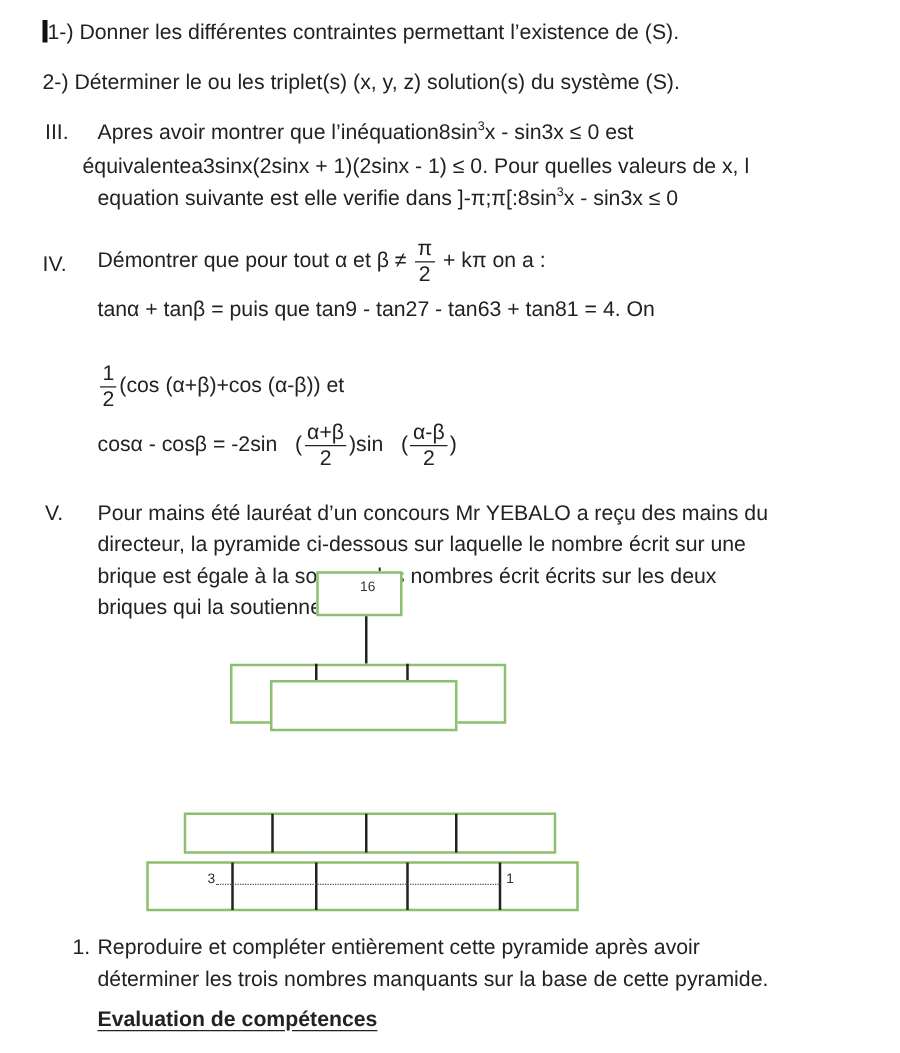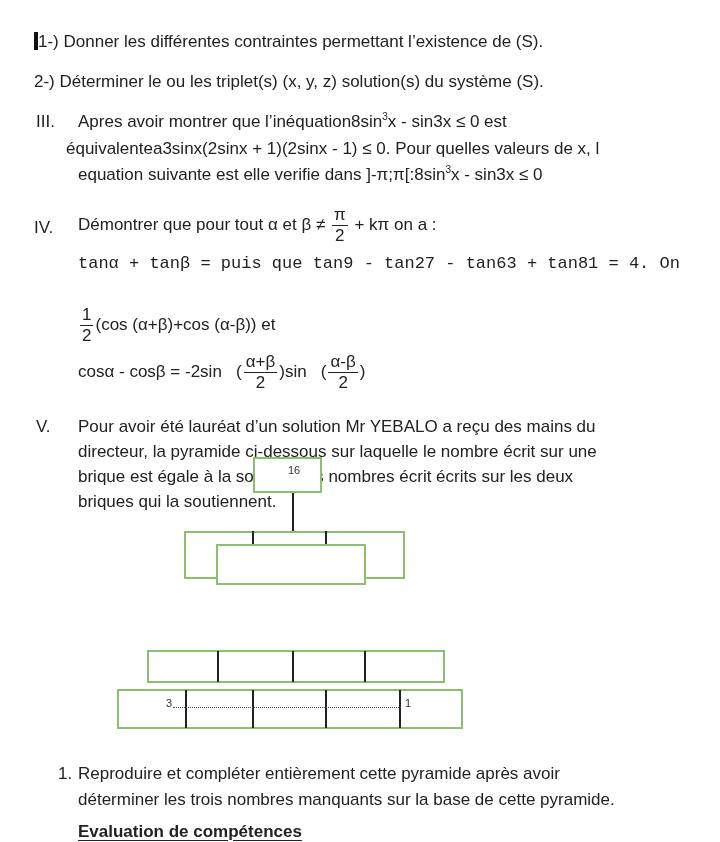--- a/index.html
+++ b/index.html
@@ -1,19 +1,19 @@
 <!DOCTYPE html>
 <html><head>
 <meta charset="utf-8">
 <style>
   html, body { margin:0; padding:0; background:#ffffff; }
   body { width:720px; height:842px; position:relative; overflow:hidden;
          font-family:"Liberation Sans", sans-serif; color:#222222; font-size:17px; }
   .abs { position:absolute; white-space:nowrap; }
-  .line { font-size:17px; line-height:22px;margin-top:16px; }
+  .line { font-size:17px; line-height:22px; }
   .cursor { display:inline-block; width:4px; height:18px; background:#111; vertical-align:-3px; }
   sup { font-size:10px; vertical-align:7px; line-height:0; }
   .frac { display:inline-block; vertical-align:middle; text-align:center; margin:0 2px; }
   .frac .n { display:block; border-bottom:1.3px solid #222; padding:0 2px; line-height:20px; }
   .frac .d { display:block; line-height:20px; }
   .box { position:absolute; border:2px solid #8cbf6e; background:#fff; box-sizing:border-box; }
   .vl { position:absolute; width:1.5px; background:#222; }
   .dots { position:absolute; border-top:1.2px dotted #555; height:0; }
   .small { font-size:11px; color:#333; }
   .ul { text-decoration:underline; text-underline-offset:3px; }
@@ -39,33 +39,33 @@
 <div class="abs line" style="left:78px; top:148px;">
   <span>equation suivante est elle verifie dans ]-π;π[:8sin</span><sup>3</sup><span>x - sin3x ≤ 0</span>
 </div>
 
 <div class="abs line" style="left:34px; top:201px;text-align:center;">IV.</div>
 <div class="abs line" style="left:78px; top:189px;">
   <span>Démontrer que  pour tout α  et  β ≠</span>
   <span class="frac"><span class="n">π</span><span class="d">2</span></span>
   <span>+ kπ on a :</span>
 </div>
-<div class="abs line" style="left:78px; top:237px;font-family:Liberation Mono, monospace;">
+<div class="abs line" style="left:78px; top:237px;">
   <span>tanα + tanβ =</span>
   <span>puis que tan9 - tan27 - tan63 + tan81 = 4. On</span>
 </div>
 <div class="abs line" style="left:78px; top:289px;">
   <span class="frac"><span class="n">1</span><span class="d">2</span></span><span>(cos (α+β)+cos (α-β)) et</span>
 </div>
 <div class="abs line" style="left:78px; top:336px;">
   <span style="white-space:pre;">cosα - cosβ = -2sin   (</span><span class="frac"><span class="n">α+β</span><span class="d">2</span></span><span style="white-space:pre;">)sin   (</span><span class="frac"><span class="n">α-β</span><span class="d">2</span></span><span>)</span>
 </div>
 
 <div class="abs line" style="left:36px; top:400px;">V.</div>
-<div class="abs line" style="left:78px; top:400px;">Pour avoir été lauréat d’un solution Mr YEBALO a reçu des mains du</div>
+<div class="abs line" style="left:78px; top:400px;">Pour mains été lauréat d’un concours Mr YEBALO a reçu des mains du</div>
 <div class="abs line" style="left:78px; top:425px;">directeur, la pyramide ci-dessous sur laquelle le nombre écrit sur une</div>
 <div class="abs line" style="left:78px; top:450px;">brique est égale à la somme des nombres écrit écrits sur les deux</div>
 <div class="abs line" style="left:78px; top:475px;">briques qui la soutiennent.</div>
 
 <div>
   <div class="box" style="left:253px; top:457px; width:69px; height:36px;">
     <div class="abs small" style="left:33px; top:5px;">16</div>
   </div>
   <div class="vl" style="left:292px; top:493px; height:38px;"></div>
 

